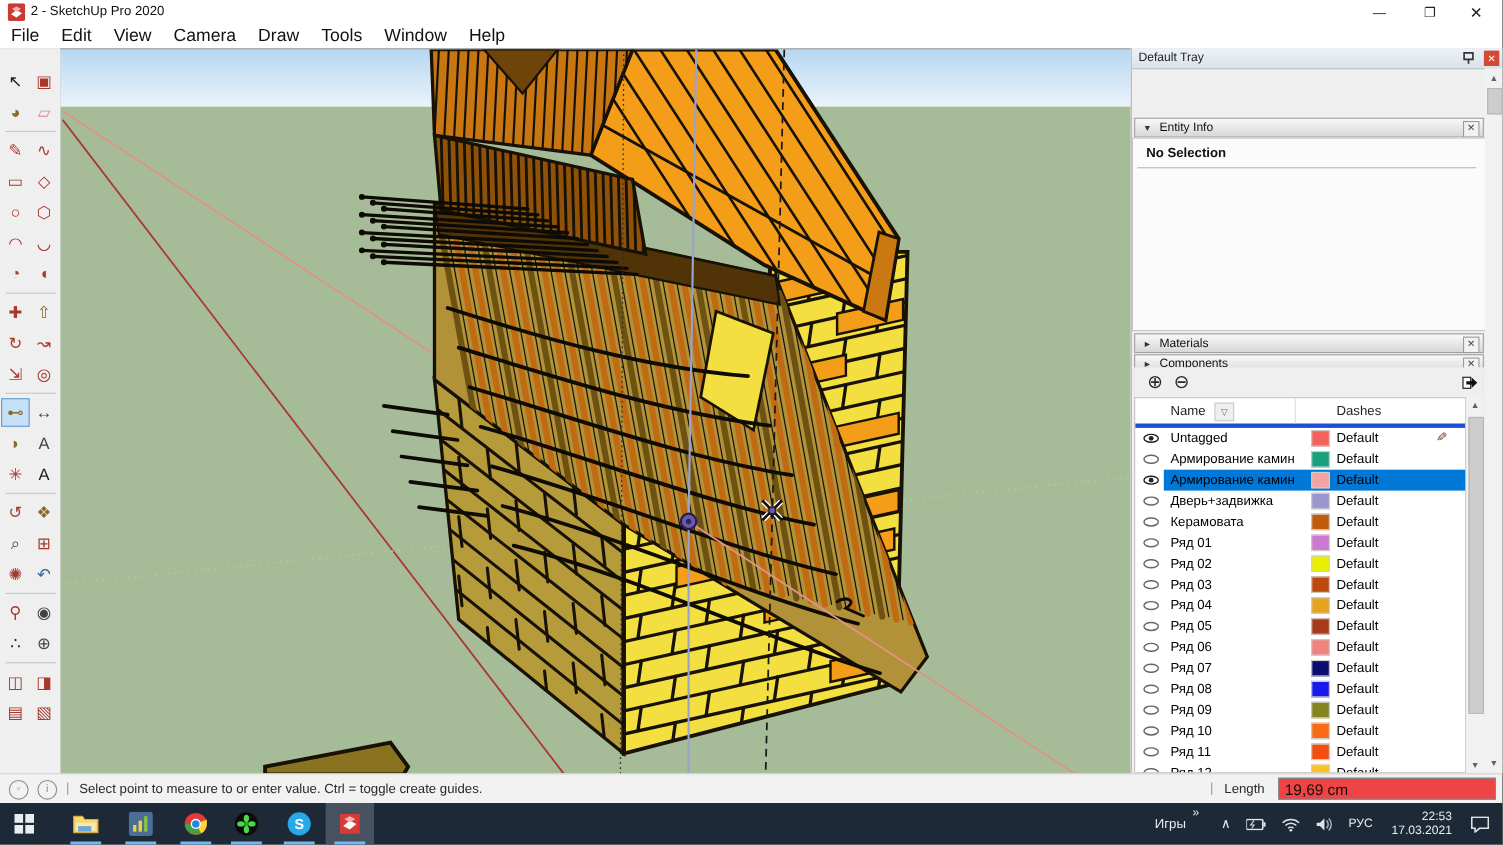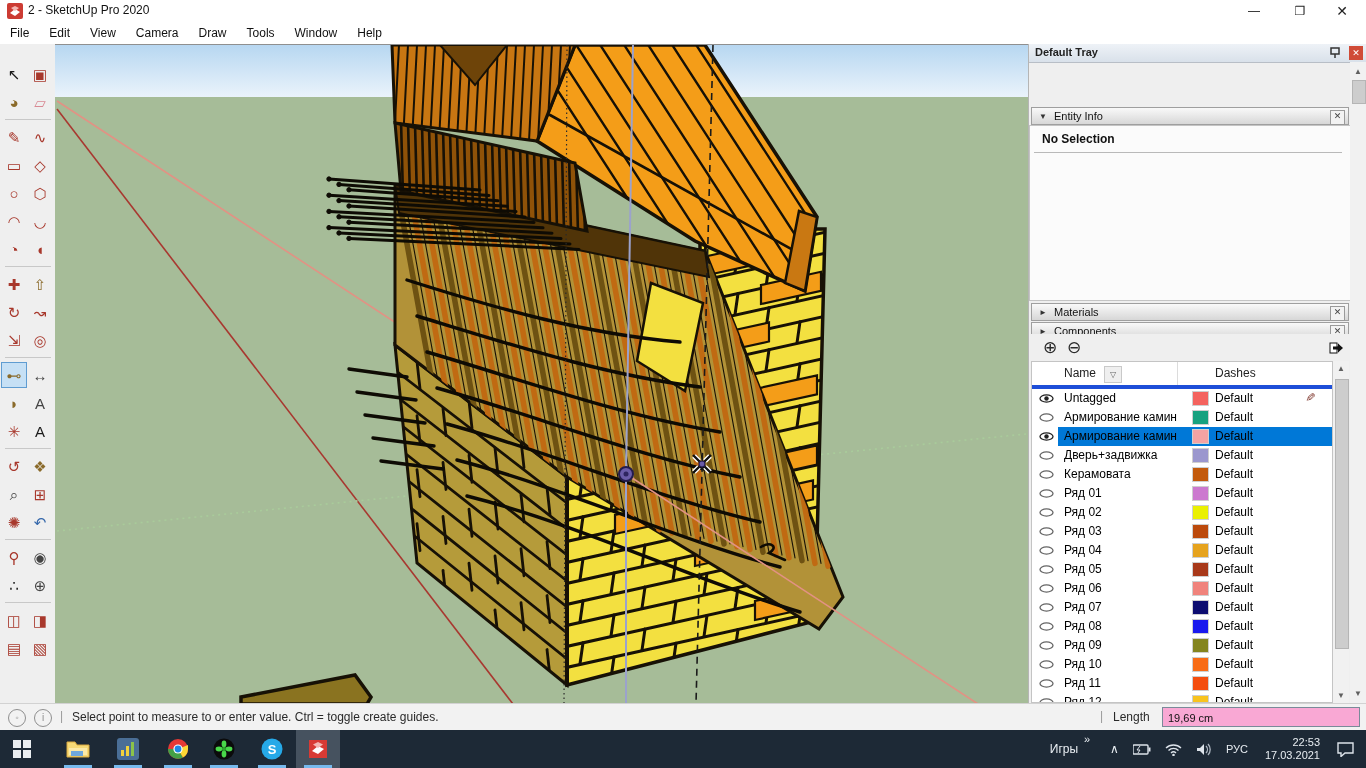--- a/index.html
+++ b/index.html
@@ -5,33 +5,33 @@
   html,body{margin:0;padding:0;background:#000;}
   #screen{position:relative;width:1366px;height:768px;overflow:hidden;
     font-family:"Liberation Sans","DejaVu Sans",sans-serif;background:#F0F0F0;}
   .abs{position:absolute;}
   
   #titlebar{left:0;top:0;width:1366px;height:22px;background:#FFFFFF;}
   #title-text{left:28px;top:3px;font-size:12px;color:#111;}
   .wbtn{top:0;width:40px;height:22px;text-align:center;line-height:22px;font-size:12px;color:#222;}
   
   #menubar{left:0;top:22px;width:1366px;height:22px;background:#FFFFFF;border-bottom:1px solid #C9C9C9;display:flex;align-items:center;}
-  .menu-item{padding:0 10px;font-size:12px;color:#111;height:22px;line-height:22px;}
+  .menu-item{padding:0 10px;font-size:16px;color:#111;height:22px;line-height:22px;}
   
   #toolbar{left:0;top:44px;width:55px;height:659px;background:#EFEFEF;border-right:1px solid #C0C0C0;}
   .tool-grid{position:absolute;left:1px;top:16px;width:54px;display:flex;flex-wrap:wrap;}
   .tool{width:26px;height:26px;margin:1px 0 1px 0;text-align:center;line-height:26px;font-size:15px;border:1px solid transparent;box-sizing:border-box;}
   .tool.sel{background:#C6E0F5;border:1px solid #5F9CD1;}
   .tool-sep{width:46px;height:1px;background:#C8C8C8;margin:3px 4px;}
   
   #viewport{left:55px;top:44px;width:973px;height:659px;border-top:1px solid #8F8F8F;}
   
   #tray{left:1028px;top:44px;width:338px;height:659px;background:#EFEFEF;border-left:1px solid #B5B5B5;}
   #tray-titlebar{left:0;top:0;width:338px;height:18px;background:linear-gradient(#EEF2F7,#D9E1EA);border-bottom:1px solid #B8BEC6;}
-  #tray-title{left:6px;top:2px;font-size:11px;color:#222;font-weight:bold;}
+  #tray-title{left:6px;top:2px;font-size:11px;color:#222;}
   .sec-hdr{left:2px;width:318px;height:18px;background:linear-gradient(#F9F9F9,#D7D7D7);border:1px solid #9F9F9F;box-sizing:border-box;font-size:11px;color:#111;}
   .sec-arrow{position:absolute;left:7px;top:4px;font-size:8px;color:#333;}
   .sec-label{position:absolute;left:22px;top:2px;}
   .xbtn{position:absolute;right:3px;top:2px;width:13px;height:13px;background:#F2F2F2;border:1px solid #9A9A9A;font-size:9px;line-height:11px;text-align:center;color:#444;}
   #entity-body{left:0;top:81px;width:334px;height:176px;background:#FBFBFB;border:1px solid #C4C4C4;box-sizing:border-box;}
   #no-selection{left:12px;top:6px;font-weight:bold;font-size:12px;color:#111;}
   #entity-sep{left:4px;top:26px;width:308px;height:1px;background:#B9B9B9;}
   #tags-toolbar{left:2px;top:290px;width:318px;height:27px;background:#EFEFEF;}
   .circ-btn{font-size:17px;color:#2A2A2A;line-height:27px;}
   #tags-list{left:2px;top:317px;width:302px;height:342px;background:#FFFFFF;border:1px solid #C4C4C4;box-sizing:border-box;overflow:hidden;}
@@ -42,21 +42,21 @@
   .tag-name{position:absolute;left:32px;top:2px;}
   .swatch{position:absolute;left:160px;top:2px;width:17px;height:15px;border:1px solid #CFCFCF;box-sizing:border-box;}
   .dashes-val{position:absolute;left:183px;top:2px;}
   .pencil{position:absolute;left:273px;top:1px;font-size:12px;color:#7E352B;transform:rotate(95deg);}
   .scroll{background:#F1F1F1;}
   .scroll .arrow{position:absolute;left:0;width:16px;text-align:center;font-size:8px;color:#606060;}
   .thumb{position:absolute;left:2px;width:12px;background:#CDCDCD;border:1px solid #B5B5B5;}
   
   #statusbar{left:0;top:703px;width:1366px;height:27px;background:#F2F2F2;border-top:1px solid #D2D2D2;font-size:12px;color:#2A2A2A;}
   .stat-icon{top:5px;width:16px;height:16px;border:1px solid #8F8F8F;border-radius:50%;color:#8F8F8F;font-size:10px;text-align:center;line-height:15px;}
-  #length-input{left:1162px;top:3px;width:198px;height:20px;background:#f9a8d4;border:1px solid #7A8A99;font-size:11px;line-height:20px;padding-left:5px;box-sizing:border-box;color:#111;}
+  #length-input{left:1162px;top:3px;width:198px;height:20px;background:#ef4444;border:1px solid #7A8A99;font-size:14px;line-height:20px;padding-left:5px;box-sizing:border-box;color:#111;}
   
   #taskbar{left:0;top:730px;width:1366px;height:38px;background:#1D2936;}
   .tb-slot{top:0;width:44px;height:38px;display:flex;align-items:center;justify-content:center;}
   .tb-underline{position:absolute;bottom:0;left:8px;width:28px;height:3px;background:#76B9ED;}
   .tb-slot.active{background:#46525F;}
   #tb-right{top:0;right:0;height:38px;display:flex;align-items:center;color:#E8EDF2;font-size:12px;}
   #tb-clock{text-align:right;font-size:11px;line-height:13px;margin:0 10px;}
   .tb-tray-ic{margin:0 7px;display:flex;align-items:center;}
 </style>
 </head>

